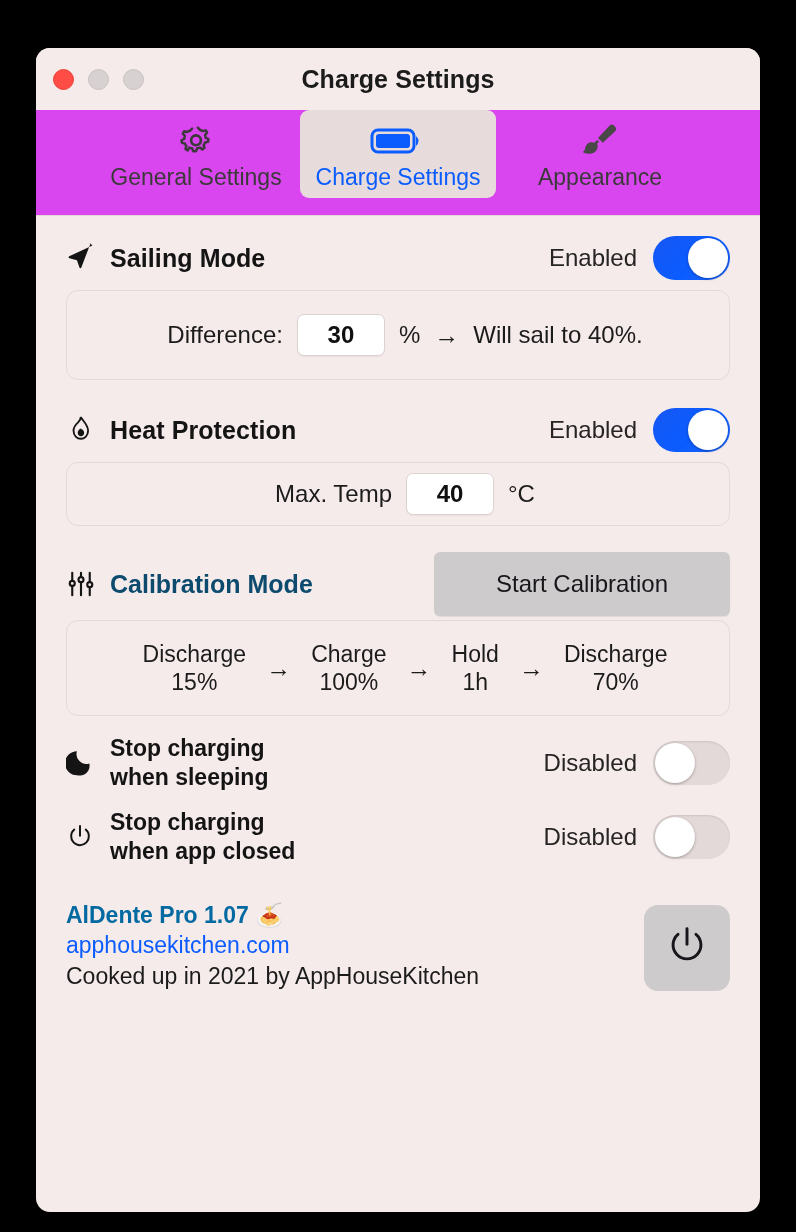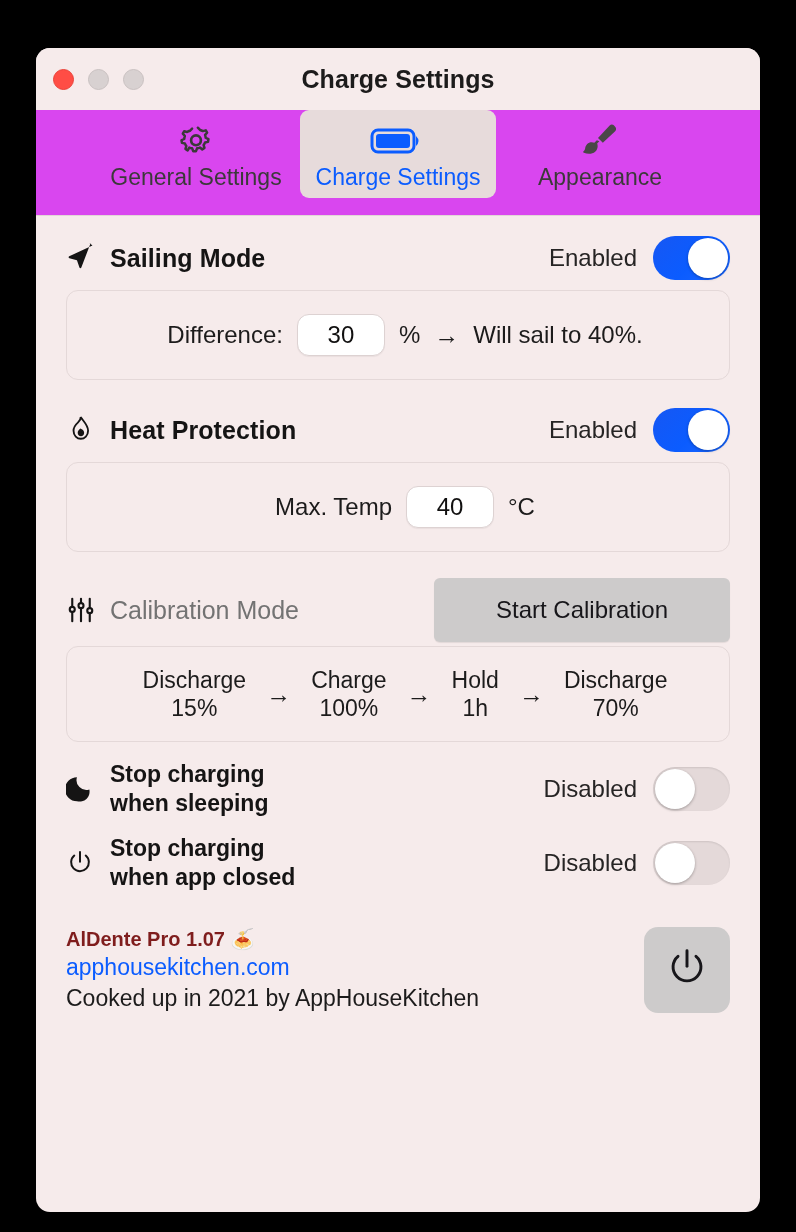--- a/index.html
+++ b/index.html
@@ -154,57 +154,58 @@
     border: 1px solid #E4D8D8;
     border-radius: 12px;
     background: #F6EBEB;
     box-sizing: border-box;
     display: flex;
     align-items: center;
     justify-content: center;
     padding-left: 14px;
   }
   .panel.p1 { height: 90px; }
-  .panel.p2 { height: 90px; }
+  .panel.p2 { height: 64px; }
   .panel.p3 { height: 96px; }
 
   .row-inline {
     display: flex;
     align-items: center;
     gap: 14px;
     font-size: 24px;
     color: #1C1B1B;
   }
   .num-field {
     width: 88px;
     height: 42px;
     background: #FFFFFF;
     border: 1px solid #DDD2D2;
-    border-radius: 12px;
+    border-radius: 7px;
     display: flex;
     align-items: center;
     justify-content: center;
     font-size: 24px;
     color: #111010;
     box-shadow: 0 1px 1px rgba(0,0,0,.05);
     box-sizing: border-box;
+    font-weight: bold;
   }
   .arrow-g { font-size: 25px; color: #1C1B1B; }
 
   
   .calib-head {
     display: flex;
     align-items: center;
     height: 72px;
   }
   .calib-head .hicon { width: 44px; display:flex; align-items:center; }
   .calib-head .htitle {
     font-size: 25px;
-    font-weight: normal;
-    color: #737373;
+    font-weight: bold;
+    color: #0c4a6e;
     flex: 1;
   }
   .btn-grey {
     width: 296px;
     height: 64px;
     background: #CDCBCB;
     border: none;
     border-radius: 6px;
     font-family: "Liberation Sans", sans-serif;
     font-size: 24px;
@@ -255,23 +256,23 @@
 
   
   .footer {
     display: flex;
     align-items: flex-end;
     justify-content: space-between;
     padding-top: 26px;
   }
   .appinfo { line-height: 1.32; }
   .appname {
-    font-size: 20px;
-    font-weight: bold;
-    color: #7f1d1d;
+    font-size: 23px;
+    font-weight: bold;
+    color: #0369a1;
   }
   .applink {
     font-size: 23px;
     color: #0B5CFF;
     text-decoration: none;
     display: block;
     cursor: default;
   }
   .appsub {
     font-size: 23px;

